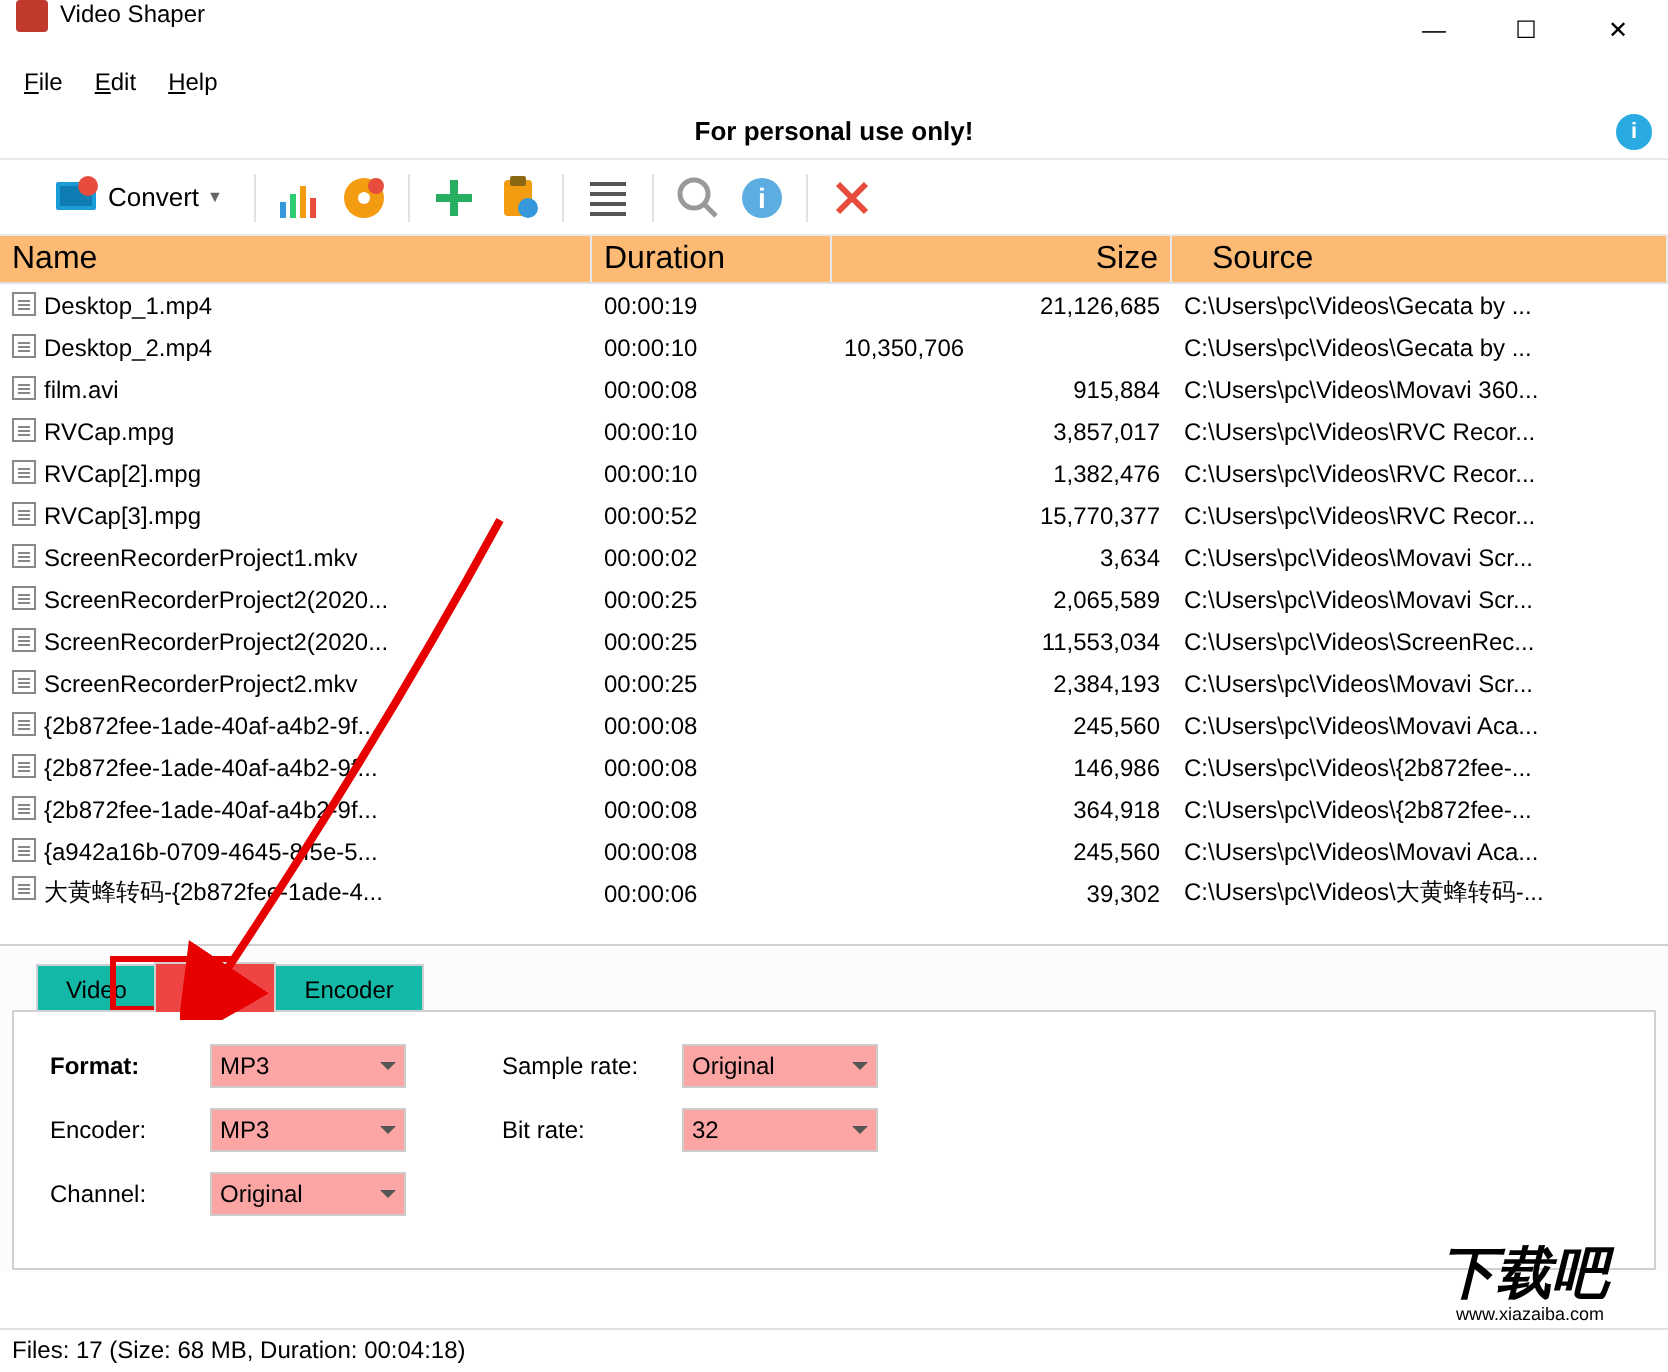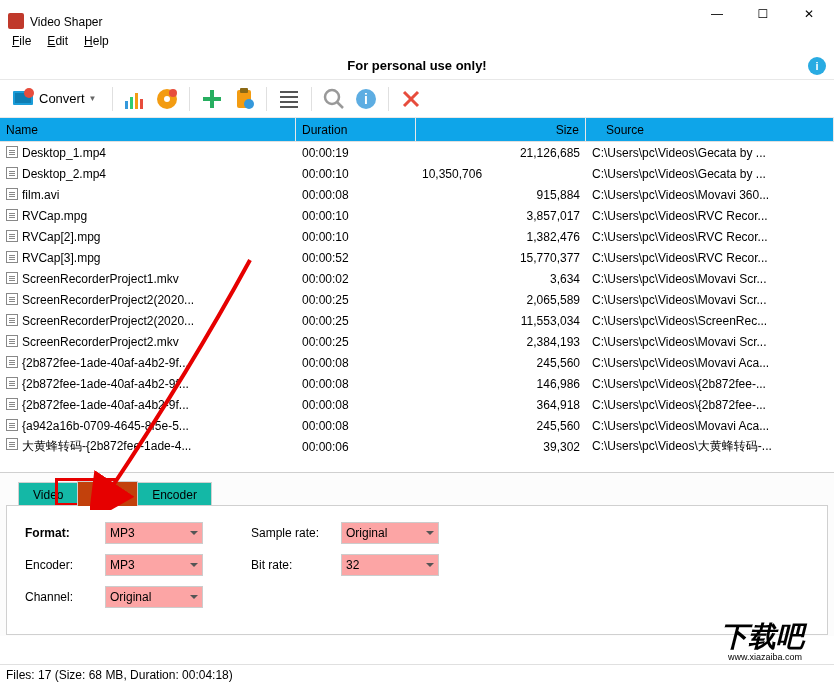--- a/index.html
+++ b/index.html
@@ -1,47 +1,47 @@
 <!DOCTYPE html>
 <html><head>
 <meta charset="utf-8">
 <style>
 * { box-sizing: border-box; margin: 0; padding: 0; }
 body { font-family: "Segoe UI", Tahoma, sans-serif; font-size: 12px; background: #fff; width: 834px; height: 686px; overflow: hidden; position: relative; }
-.titlebar { height: 30px; display: flex; align-items: flex-end; padding: 0 2px; border-bottom: 1px solid #fff; }
+.titlebar { height: 30px; display: flex; align-items: flex-start; padding: 0 2px; border-bottom: 1px solid #fff; }
 .titlebar-icon { width: 16px; height: 16px; margin: 0 6px; background: #c0392b; border-radius: 2px; }
 .titlebar-title { flex: 1; font-size: 12px; }
 .titlebar-controls { display: flex; }
 .titlebar-btn { width: 46px; height: 30px; display: flex; align-items: center; justify-content: center; font-family: sans-serif; font-size: 12px; }
 .menubar { height: 22px; display: flex; align-items: center; padding: 0 4px; gap: 0; font-size: 12px; }
 .menubar span { padding: 2px 8px; }
 .menubar span u { text-decoration: underline; }
 .banner { height: 28px; display: flex; align-items: center; justify-content: center; font-weight: bold; font-size: 13px; position: relative; border-bottom: 1px solid #e8e8e8; }
 .banner-info { position: absolute; right: 8px; width: 18px; height: 18px; background: #29abe2; border-radius: 50%; color: #fff; font-weight: bold; display: flex; align-items: center; justify-content: center; font-size: 11px; }
-.toolbar { height: 38px; display: flex; align-items: center; padding: 0 5px; gap: 8px; border-bottom: 1px solid #e8e8e8; }
+.toolbar { height: 38px; display: flex; align-items: center; padding: 0 20px; gap: 8px; border-bottom: 1px solid #e8e8e8; }
 .tool-convert { display: flex; align-items: center; gap: 4px; font-size: 13px; padding: 2px 6px; }
 .tool-icon { width: 24px; height: 24px; display: inline-block; }
 .tool-sep { width: 1px; height: 24px; background: #e0e0e0; margin: 0 2px; }
-.table-header { display: flex; height: 24px; border-bottom: 1px solid #e0e0e0; background: #0ea5e9; font-size: 12px; }
+.table-header { display: flex; height: 24px; border-bottom: 1px solid #e0e0e0; background: #fdba74; font-size: 16px; }
 .th { padding: 4px 6px; border-right: 1px solid #e8e8e8; display: flex; align-items: center; }
 .col-name { width: 296px; }
 .col-duration { width: 120px; }
 .col-size { width: 170px; justify-content: flex-end; text-align: right; }
 .col-source { flex: 1; padding-left: 20px; }
 .table-body { height: 330px; overflow: hidden; }
 .row { display: flex; height: 21px; align-items: center; font-size: 12px; }
 .td { padding: 0 6px; white-space: nowrap; overflow: hidden; text-overflow: ellipsis; }
 .td.col-name { display: flex; gap: 4px; }
 .file-icon { width: 12px; height: 12px; border: 1px solid #888; background: #fff; flex-shrink: 0; position: relative; }
 .file-icon::before { content: ""; position: absolute; top: 3px; left: 2px; right: 2px; height: 1px; background: #888; box-shadow: 0 2px 0 #888, 0 4px 0 #888; }
 .tabs-area { border-top: 1px solid #d0d0d0; background: #fcfcfc; padding-top: 8px; }
 .tabs { display: flex; padding-left: 18px; position: relative; }
 .tab { padding: 5px 14px; border: 1px solid #d0d0d0; background: #fff; font-size: 12px; margin-right: -1px; position: relative; border-bottom: none; }
 .tab.inactive { background: #14b8a6; top: 1px; }
-.tab.active { background: #c2410c; z-index: 2; }
+.tab.active { background: #ef4444; z-index: 2; }
 .tab-highlight { position: absolute; border: 3px solid #e60000; pointer-events: none; }
 .tab-content { border: 1px solid #d0d0d0; margin: 0 6px 6px 6px; padding: 16px 18px; background: #fff; position: relative; top: -1px; }
 .form-row { display: flex; align-items: center; margin-bottom: 10px; gap: 10px; }
 .form-label { width: 70px; font-size: 12px; }
 .form-label.bold { font-weight: bold; }
 .form-select { width: 98px; height: 22px; border: 1px solid #ccc; background: #fca5a5; padding: 0 4px; font-size: 12px; display: flex; align-items: center; justify-content: space-between; }
 .form-select::after { content: ""; width: 0; height: 0; border-left: 4px solid transparent; border-right: 4px solid transparent; border-top: 4px solid #555; }
 .form-gap { width: 28px; }
 .form-label2 { width: 80px; font-size: 12px; }
 .statusbar { position: absolute; bottom: 0; left: 0; right: 0; height: 22px; border-top: 1px solid #e0e0e0; padding: 3px 6px; font-size: 12px; background: #fff; }

